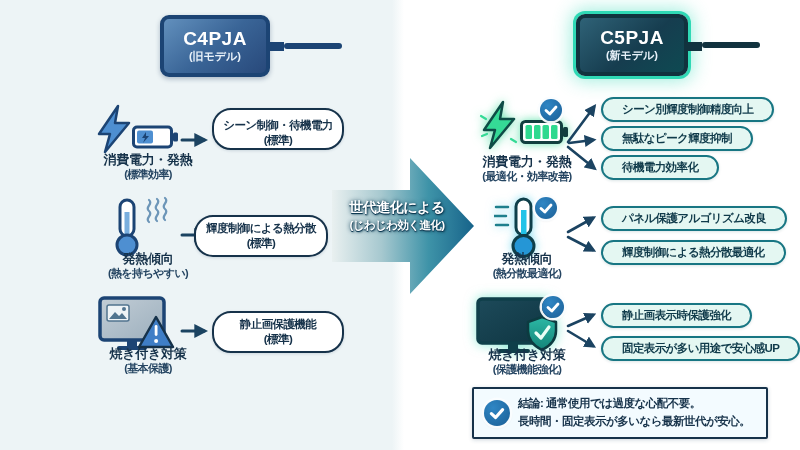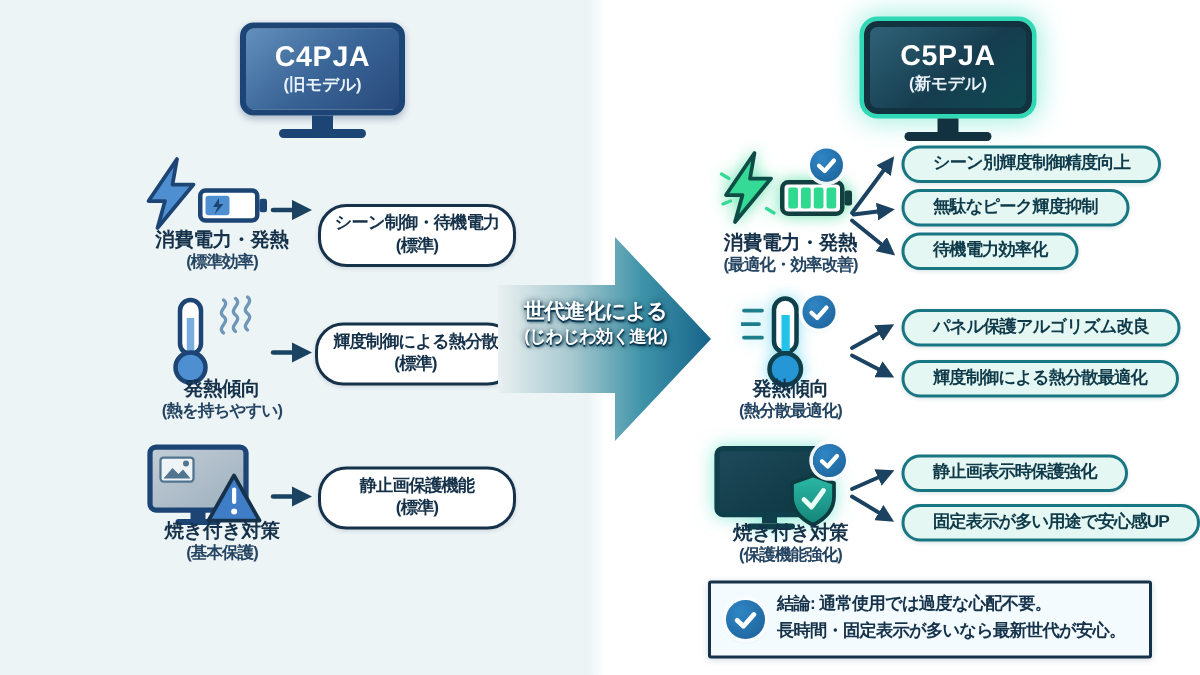--- a/index.html
+++ b/index.html
@@ -1,21 +1,21 @@
 <!DOCTYPE html>
 <html><head>
 <meta charset="utf-8">
 <style>
   html,body{margin:0;padding:0;background:#fff;}
   .stage{position:relative;width:800px;height:450px;overflow:hidden;
     font-family:"Liberation Sans",sans-serif;
     background:linear-gradient(90deg,#edf4f6 0,#edf4f6 392px,#ffffff 404px);}
   .abs{position:absolute;}
   
-  .tv{position:absolute;display:flex;flex-direction:column;align-items:center;}
+  .tv{position:absolute;display:flex;align-items:center;}
   .tv-screen{display:flex;flex-direction:column;align-items:center;justify-content:center;border-radius:9px;}
   .tv-screen-old{width:102px;height:54px;border:4px solid #1c4474;
     background:linear-gradient(140deg,#6290bd 0%,#3a6597 50%,#28497b 100%);
     box-shadow:0 2px 5px rgba(20,50,90,.3);}
   .tv-screen-new{width:104px;height:54px;border:4px solid #11323e;
     background:linear-gradient(140deg,#2f6277 0%,#163d4f 55%,#0e4a52 100%);
     box-shadow:0 0 0 3px #2fd9b5,0 0 18px 5px rgba(47,217,181,.45);}
   .tv-name{color:#fff;font-size:19px;font-weight:800;letter-spacing:.5px;line-height:1.15;}
   .tv-variant{color:#e9f2fa;font-size:11px;font-weight:700;}
   .tv-neck{width:14px;height:9px;background:#1c4474;}
@@ -84,39 +84,39 @@
     <rect x="1.5" y="3" width="38" height="20" rx="3.5" fill="#fff" stroke="#1c4474" stroke-width="3"></rect>
     <rect x="41" y="8.5" width="5" height="9" rx="1.5" fill="#1c4474"></rect>
     <rect x="5" y="6.5" width="16" height="13" rx="2" fill="#4e8fd1"></rect>
     <path d="M14 8 l-4 6 h3 l-2 5 l6 -7 h-3 z" fill="#1c4474"></path>
   </svg>
   <div class="row-label abs" style="left:82px;top:151px;width:132px;">消費電力・発熱</div>
   <div class="row-sub abs" style="left:82px;top:167px;width:132px;">(標準効率)</div>
   <svg class="abs" style="left:180px;top:132px;" width="32" height="16" viewBox="0 0 32 16">
     <path d="M2 8 H24" stroke="#1b4361" stroke-width="3" stroke-linecap="round" marker-end="url(#ah)"></path>
   </svg>
-  <div class="pill-old abs" style="left:212px;top:136px;width:128px;height:38px;">
+  <div class="pill-old abs" style="left:212px;top:108px;width:128px;height:38px;justify-content:flex-end;">
     <div>シーン制御・待機電力</div>
     <div>(標準)</div>
   </div>
 
   <svg class="abs" style="left:112px;top:196px;" width="58" height="62" viewBox="0 0 58 62">
     <path d="M37 4 c5 4 -5 7 0 11 c5 4 -5 7 0 11" stroke="#6d96b8" stroke-width="2.2" fill="none" stroke-linecap="round"></path>
     <path d="M45 3 c5 4 -5 7 0 11 c5 4 -5 7 0 11" stroke="#6d96b8" stroke-width="2.2" fill="none" stroke-linecap="round"></path>
     <path d="M53 2 c5 4 -5 7 0 11 c5 4 -5 7 0 11" stroke="#6d96b8" stroke-width="2.2" fill="none" stroke-linecap="round"></path>
     <rect x="8" y="4" width="14" height="36" rx="7" fill="#fff" stroke="#1c4474" stroke-width="3"></rect>
     <rect x="12.5" y="16" width="5" height="22" fill="#79aede"></rect>
     <circle cx="15" cy="49" r="10" fill="#4e8fd1" stroke="#1c4474" stroke-width="3"></circle>
   </svg>
   <div class="row-label abs" style="left:82px;top:250px;width:132px;">発熱傾向</div>
   <div class="row-sub abs" style="left:82px;top:266px;width:132px;">(熱を持ちやすい)</div>
   <svg class="abs" style="left:180px;top:227px;" width="32" height="16" viewBox="0 0 32 16">
     <path d="M2 8 H24" stroke="#1b4361" stroke-width="3" stroke-linecap="round" marker-end="url(#ah)"></path>
   </svg>
-  <div class="pill-old abs" style="left:210px;top:215px;width:130px;height:38px;">
+  <div class="pill-old abs" style="left:194px;top:215px;width:130px;height:38px;">
     <div>輝度制御による熱分散</div>
     <div>(標準)</div>
   </div>
 
   <svg class="abs" style="left:98px;top:296px;" width="80" height="60" viewBox="0 0 80 60">
     <defs>
       <linearGradient id="scr-old" x1="0" y1="0" x2="1" y2="1">
         <stop offset="0" stop-color="#c2cdd6"></stop>
           <stop offset="1" stop-color="#9cafbd"></stop>
       </linearGradient>

